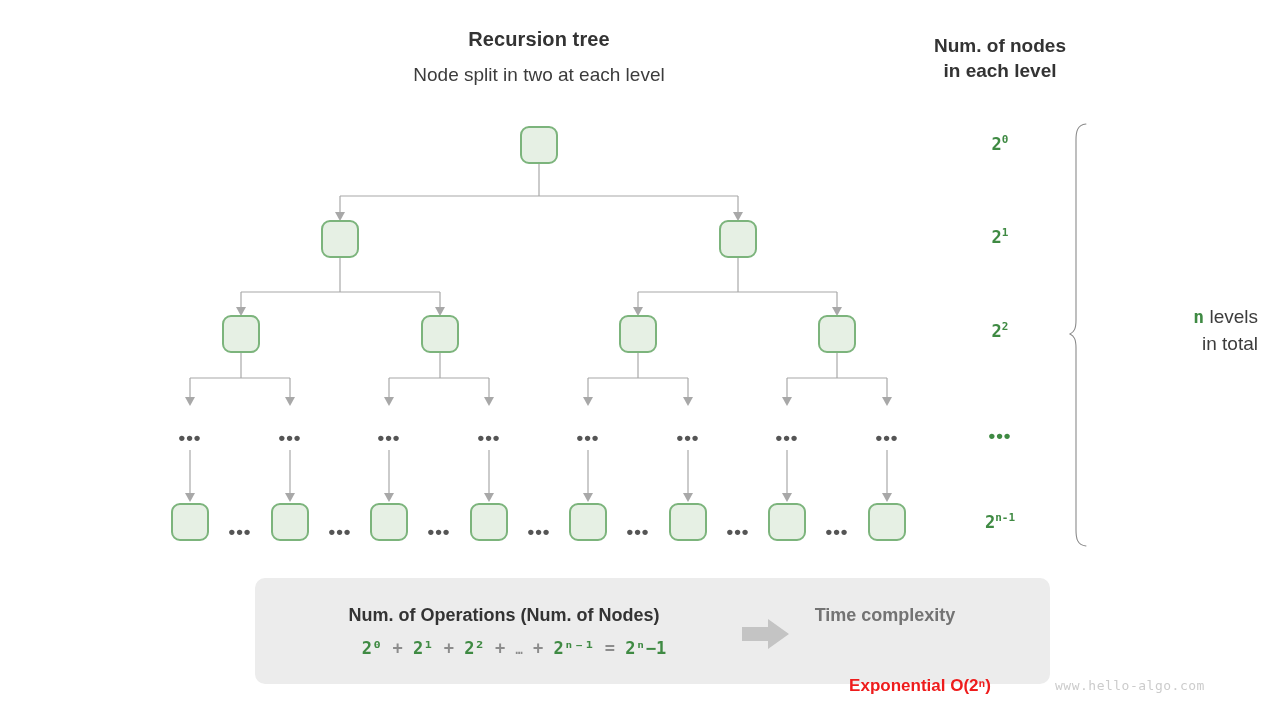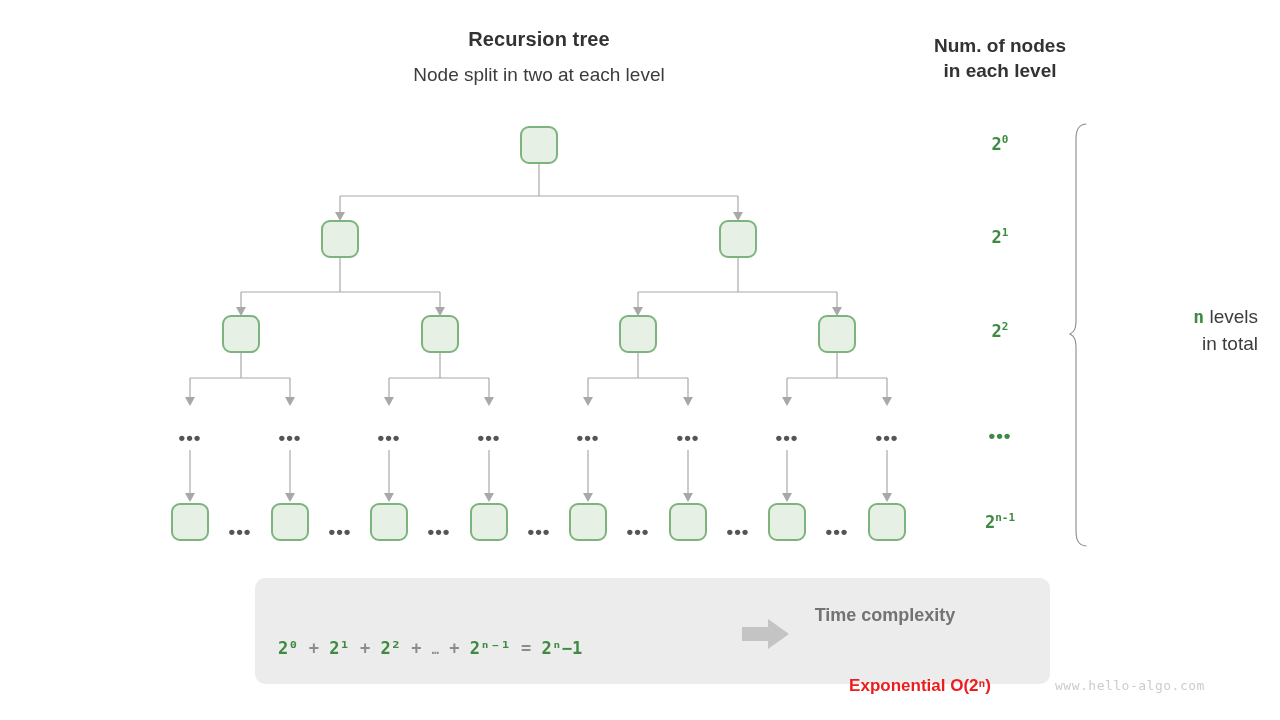--- a/index.html
+++ b/index.html
@@ -67,21 +67,21 @@
   
   #summary-box{
     left:255px;top:578px;width:795px;height:106px;
     background:#ececec;border-radius:10px;
   }
   #ops-title{
     left:278px;top:605px;width:452px;text-align:center;
     font-size:18px;font-weight:bold;color:#333333;
   }
   #ops-formula{
-    left:278px;top:638px;width:452px;
+    left:288px;top:638px;width:452px;text-align:center;
     font-family:"DejaVu Sans Mono", monospace;
     font-size:17px;font-weight:bold;color:#8c8c8c;white-space:pre;
   }
   #ops-formula .g{color:#3f8a43;}
   #ops-formula .small{font-size:12px;}
 
   #tc-title{
     left:755px;top:605px;width:260px;text-align:center;
     font-size:18px;font-weight:bold;color:#737373;
   }
@@ -244,20 +244,21 @@
     <path d="M18 4 C9 5 8 12 8 20 L8 200 C8 209 6 212 2 214 C6 216 8 219 8 228 L8 410 C8 418 9 425 18 426" stroke="#8a8a8a" stroke-width="1.1" fill="none" stroke-linecap="round"></path>
   </svg>
 
   <div class="abs" id="levels-note">
     <div><span class="nvar">n</span><span> levels</span></div>
     <div style="padding-left:12px;">in total</div>
   </div>
 
   <div class="abs" id="summary-box"></div>
 
+  <div class="abs" id="ops-title">Num. of Operations (Num. of Nodes)</div>
 
   <div class="abs" id="ops-formula"><span class="g">2⁰</span> <span>+</span> <span class="g">2¹</span> <span>+</span> <span class="g">2²</span> <span>+</span> <span class="small">…</span> <span>+</span> <span class="g">2ⁿ⁻¹</span> <span>=</span> <span class="g">2ⁿ−1</span></div>
 
   <svg class="abs" id="flow-arrow" viewBox="0 0 48 34">
     <polygon points="0,10 26,10 26,2 47,17 26,32 26,24 0,24" fill="#c4c4c4"></polygon>
   </svg>
 
   <div class="abs" id="tc-title">Time complexity</div>
   <div class="abs" id="tc-value">Exponential  O(2ⁿ)</div>
 

